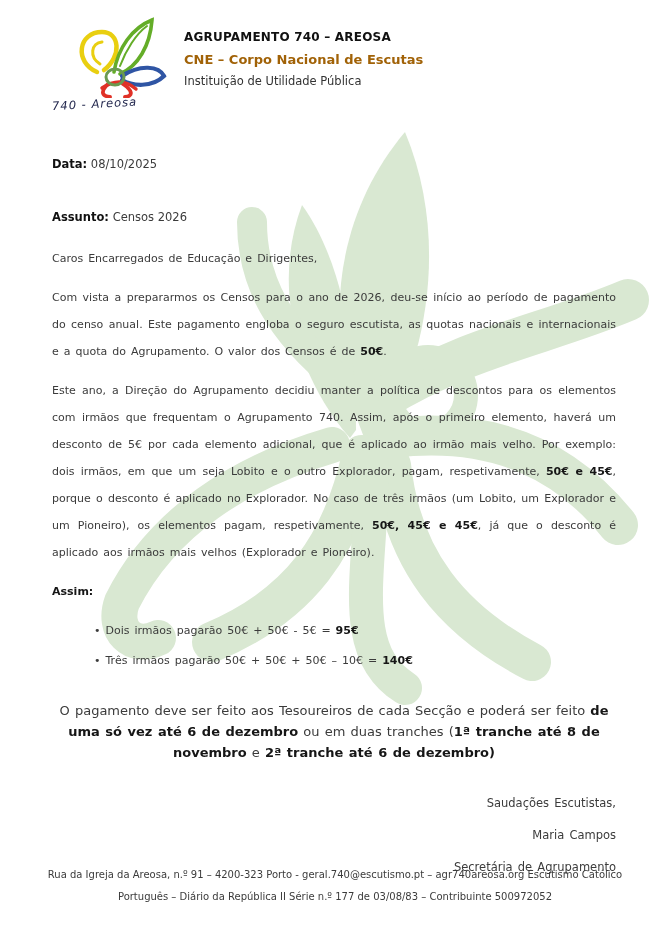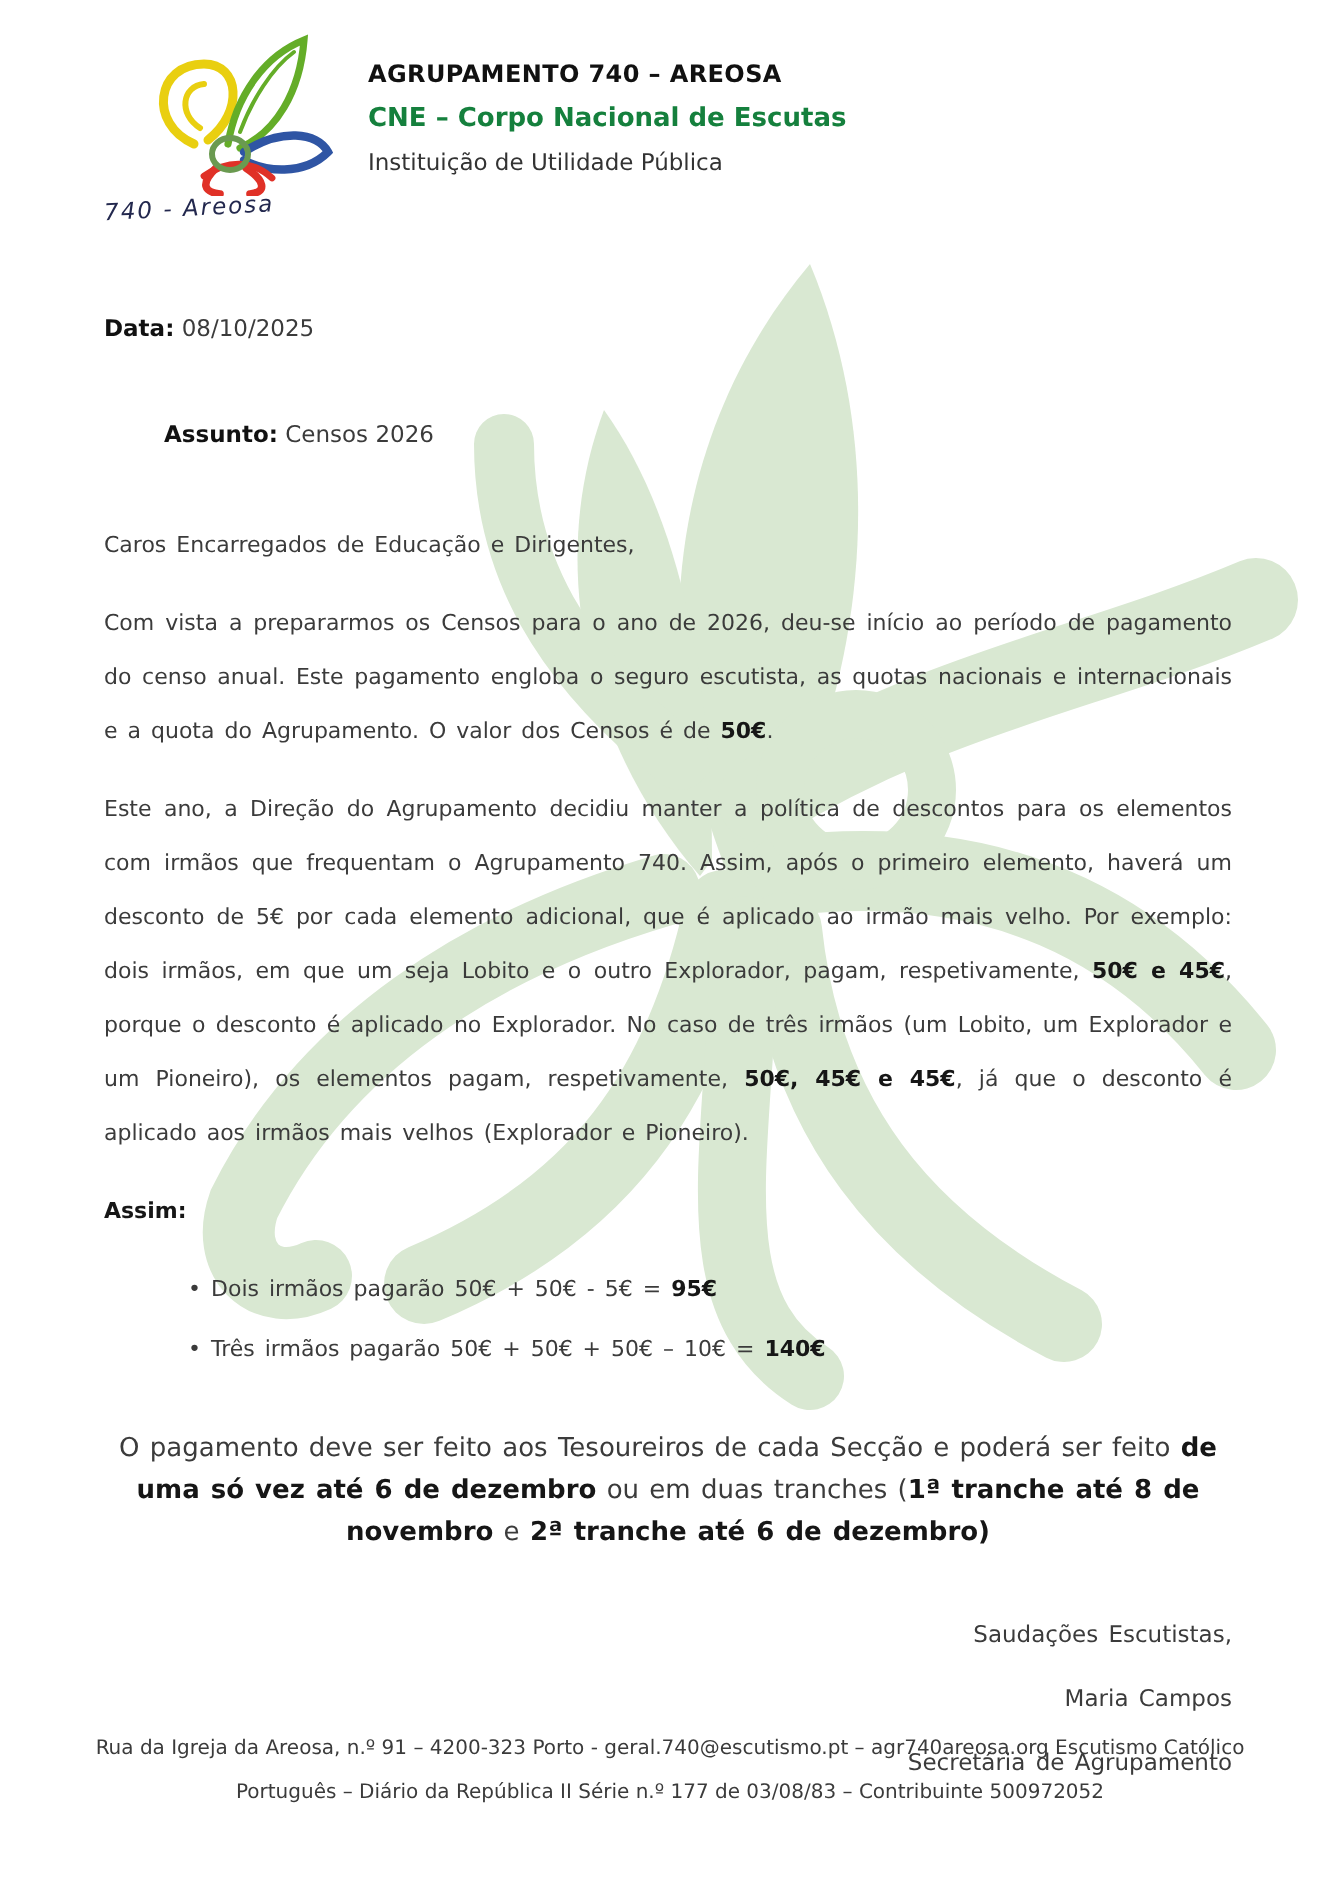--- a/index.html
+++ b/index.html
@@ -18,32 +18,32 @@
 
   
   .header-row { display:flex; align-items:flex-start; }
   .logo-wrap { position:relative; width:118px; flex:0 0 118px; }
   .logo-caption {
     font-style:italic; font-size:11.5px; letter-spacing:1px; color:#23284e;
     transform:rotate(-3deg); margin-top:-6px; white-space:nowrap;
   }
   .header-text { margin-left:14px; padding-top:14px; }
   .org-name   { font-size:12px; font-weight:bold; color:#111; letter-spacing:.2px; }
-  .org-sub    { font-size:13px;   font-weight:bold; color:#15803d; margin-top:8px; }
+  .org-sub    { font-size:13px;   font-weight:bold; color:#a16207; margin-top:8px; }
   .org-status { font-size:11.5px; color:#333; margin-top:7px; }
 
   
   .meta { margin-top:46px; font-size:11.5px; }
   .meta-line { margin-bottom:11px; line-height:16px; }
   .meta-line b { color:#111; }
-  .meta-subject { margin-top:37px;margin-left:30px; }
+  .meta-subject { margin-top:37px; }
 
   
   .body-text { font-size:11px; line-height:27px; word-spacing:1.5px; }
-  .salutation { margin-top:34px; }
+  .salutation { margin-top:20px; }
   .para { margin-top:12px; text-align:justify; }
   .para b, .bullet b, .closing b { color:#161616; }
   .assim { margin-top:12px; font-weight:bold; color:#161616; }
   .bullets { margin-top:11px; padding-left:42px; }
   .bullet { line-height:30px; }
   .bullet-dot { margin-right:5px; }
   .closing {
     margin-top:24px; text-align:center; font-size:13px; line-height:21px;
     word-spacing:1px; padding:0 2px;
   }

